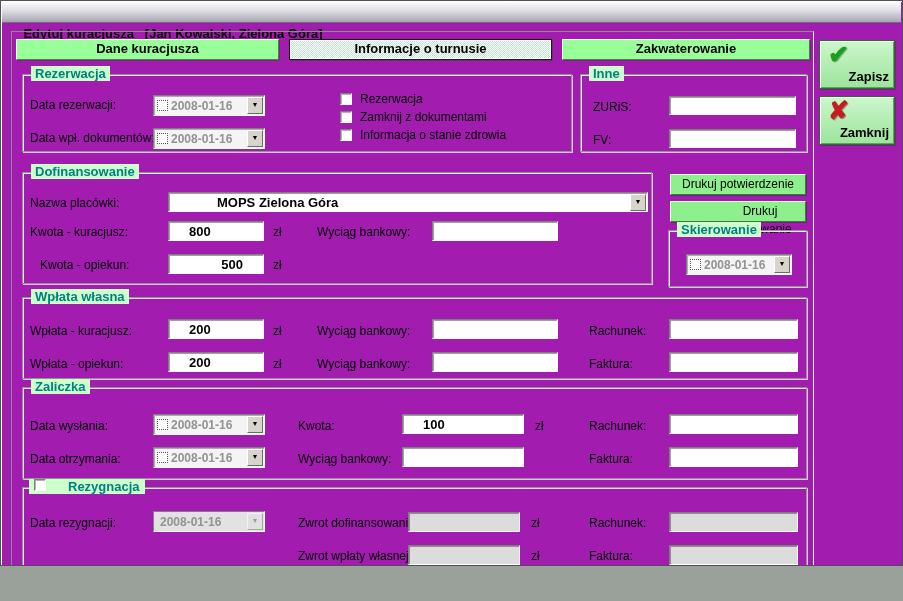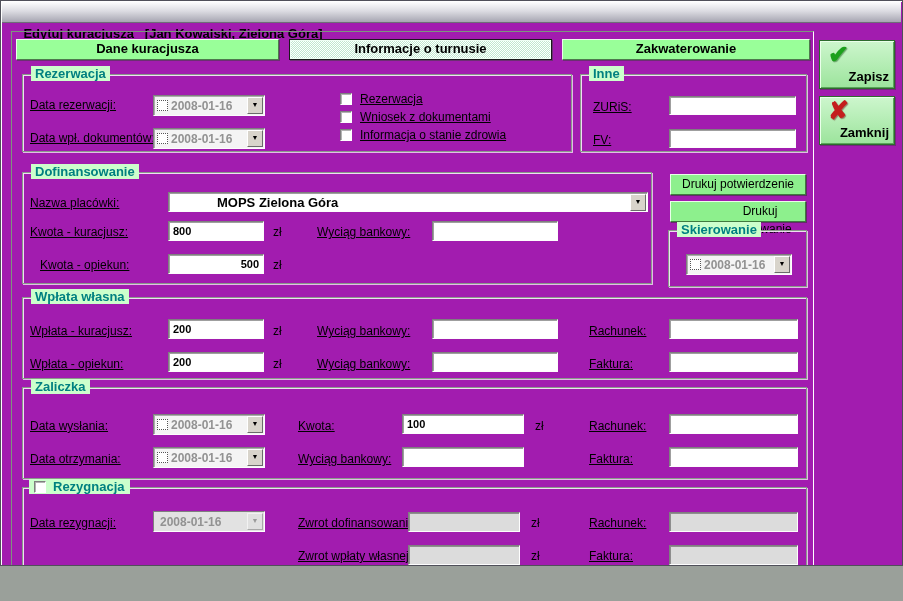--- a/index.html
+++ b/index.html
@@ -42,31 +42,31 @@
     position:absolute; box-sizing:border-box;
     border:1px solid #8a9a8a;
     box-shadow:inset 1px 1px 0 rgba(255,255,255,.85), 1px 1px 0 rgba(255,255,255,.7);
   }
   .gtitle{
     position:absolute; top:-9px; left:8px; background:#ccffcc; padding:0 4px;
     color:#008080; font-weight:bold; font-size:13px; line-height:15px; white-space:nowrap;
   }
   .gtitle-row{
     position:absolute; top:-9px; left:6px; background:#ccffcc; padding:0 5px;
-    display:flex; align-items:center; gap:7px; line-height:15px;
+    display:flex; align-items:flex-start; gap:22px; line-height:15px;
   }
   .gtitle-row .tcap{color:#008080; font-weight:bold; font-size:13px; white-space:nowrap;}
-  .lbl{position:absolute; font-size:12px; color:#000; white-space:nowrap;text-decoration:underline;}
+  .lbl{position:absolute; font-size:12px; color:#000; white-space:nowrap;}
   .tb{
     position:absolute; height:20px; box-sizing:border-box;
-    background:#fff; padding:0 4px;
+    background:#fff; padding:0 20px;
     border-top:1px solid #7f7f7f; border-left:1px solid #7f7f7f;
     border-bottom:1px solid #fdfdfd; border-right:1px solid #fdfdfd;
     box-shadow:inset 1px 1px 0 rgba(64,64,64,.5);
-    font-family:"Liberation Sans", sans-serif; font-weight:bold; font-size:11px; color:#000;
+    font-family:"Liberation Sans", sans-serif; font-weight:bold; font-size:13px; color:#000;
     outline:none;
   }
   .tb.dis{background:#dcdcdc;}
   .cb{
     position:absolute; width:12px; height:12px; box-sizing:border-box; background:#fff;
     border-top:1px solid #7f7f7f; border-left:1px solid #7f7f7f;
     border-bottom:1px solid #fff; border-right:1px solid #fff;
     box-shadow:inset 1px 1px 0 rgba(64,64,64,.4);
   }
   .date{
@@ -143,21 +143,21 @@
       </div>
       <span class="lbl" style="left:7px; top:56px;">Data wpł. dokumentów:</span>
       <div class="date" style="left:130px; top:53px; width:112px;">
         <span class="dcb"></span>
         <span class="dtxt">2008-01-16</span>
         <span class="darr">▼</span>
       </div>
       <span class="cb" style="left:317px; top:18px;"></span>
       <span class="lbl" style="left:337px; top:17px;">Rezerwacja</span>
       <span class="cb" style="left:317px; top:36px;"></span>
-      <span class="lbl" style="left:337px; top:35px;">Wniosek z dokumentami</span>
+      <span class="lbl" style="left:337px; top:35px;">Zamknij z dokumentami</span>
       <span class="cb" style="left:317px; top:54px;"></span>
       <span class="lbl" style="left:337px; top:53px;">Informacja o stanie zdrowia</span>
     </div>
 
     <div class="group" style="left:568px; top:42px; width:227px; height:78px;">
       <span class="gtitle">Inne</span>
       <span class="lbl" style="left:12px; top:25px;">ZURiS:</span>
       <input class="tb" style="left: 88px; top: 21px; width: 127px; height: 19px;" value="">
       <span class="lbl" style="left:12px; top:58px;">FV:</span>
       <input class="tb" style="left: 88px; top: 54px; width: 127px; height: 19px;" value="">

